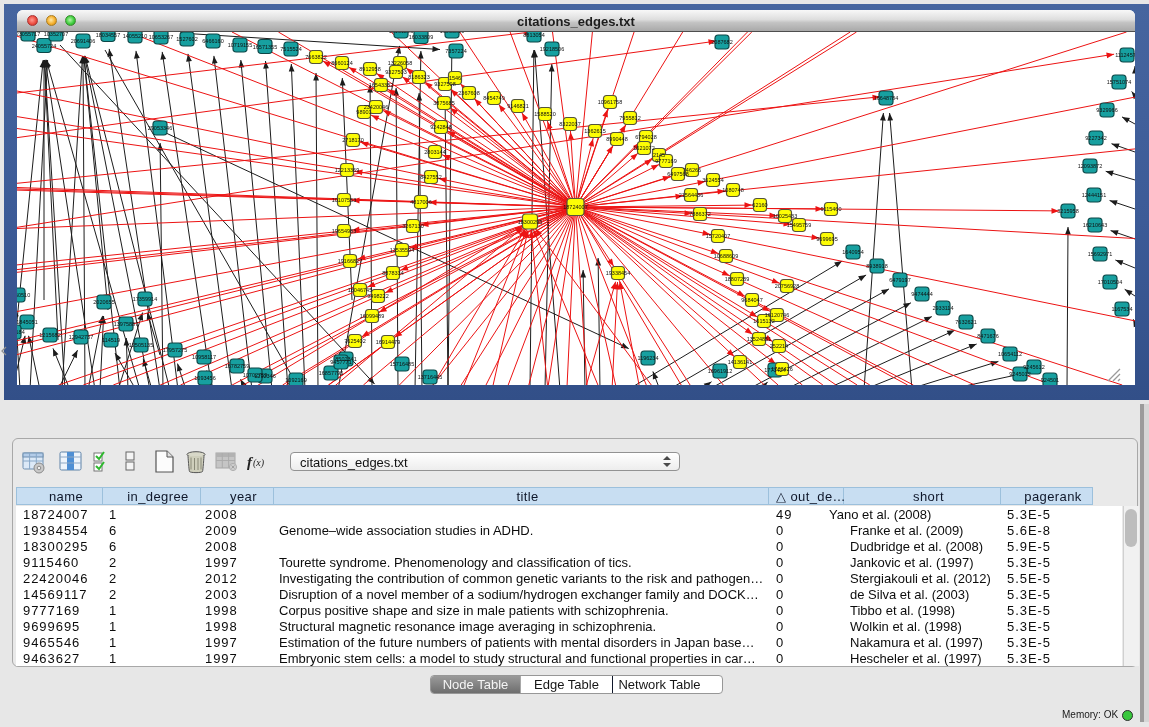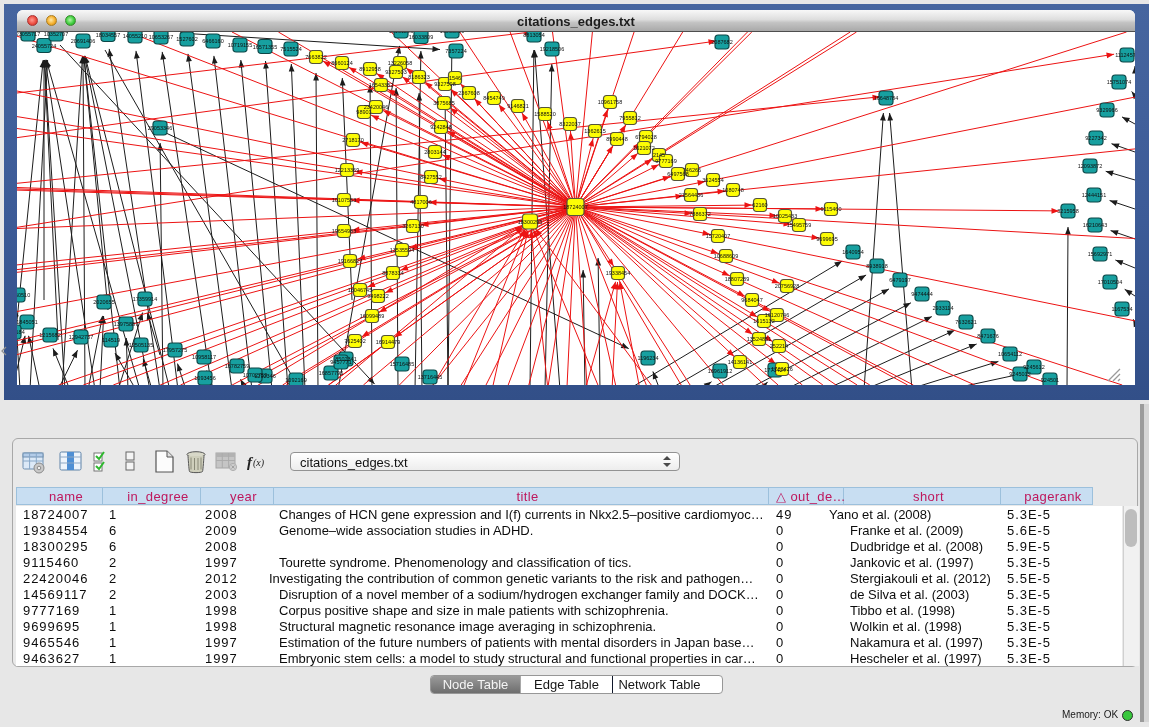--- a/index.html
+++ b/index.html
@@ -19,21 +19,21 @@
  border-top:1px solid #f5f5f5}
 #ptitle{position:absolute;left:14px;top:9px;font-size:13px;color:#2e2e2e}
 #pbox{position:absolute;left:12px;top:38px;width:1126px;height:229px;
  border:1px solid #a8a8a8;border-radius:6px;background:#e9e9e9}
 #combo{position:absolute;left:277px;top:13px;width:390px;height:19px;
  border:1px solid #929292;border-radius:4px;
  background:linear-gradient(180deg,#ffffff,#ededed);font-size:13px;color:#111}
 #combo span{position:absolute;left:9px;top:2px}
 .thead{position:absolute;top:48px;height:18px;background:#c8def2;
  border-top:1px solid #9cc0dc;border-bottom:1px solid #9cc0dc;border-right:1px solid #9cc0dc;
- font-size:13px;color:#be185d;text-align:center;line-height:18px;text-indent:13px;letter-spacing:0.4px;white-space:nowrap}
+ font-size:13px;color:#0f172a;text-align:center;line-height:18px;text-indent:13px;letter-spacing:0.4px;white-space:nowrap}
 #tbody{position:absolute;left:3px;top:67px;width:1106px;height:160px;background:#fff}
 .tr{position:absolute;left:0;width:1149px;height:16px;font-size:13px;color:#0c0c0c}
 .tr .n{letter-spacing:0.95px}
 .tr span{position:absolute;top:0;white-space:nowrap;overflow:hidden}
 #tabs{position:absolute;left:430px;top:275px;width:293px;height:19px;
  border:1px solid #979797;border-radius:4px;background:#fff;font-size:13px}
 .seg{position:absolute;top:0;height:17px;line-height:17px;text-align:center;color:#161616}
 #memtxt{position:absolute;left:1062px;top:309px;font-size:10px;color:#1a1a1a}
 #memdot{position:absolute;left:1122px;top:310px;width:11px;height:11px;border-radius:50%;
  background:#38c73c;border:1px solid #2d2d2d}
@@ -400,33 +400,32 @@
   <div class="seg" style="left:89px;width:92px;border-left:1px solid #a8a8a8">Edge Table</div>
   <div class="seg" style="left:181px;width:94px;border-left:1px solid #0f172a">Network Table</div>
  </div>
  <div id="memtxt">Memory: OK</div>
  <div id="memdot"></div>
 </div>
 <div class="tr" style="top:507px">
     <span class="n" style="left:23px">18724007</span>
     <span class="n" style="left:109px">1</span>
     <span class="n" style="left:205px">2008</span>
-    <span style="left:279px;width:486px">Changes of HCN gene expression and I(f) currents in Nkx2.5–positive cardiomyoc…</span>
     <span class="n" style="left:776px">49</span>
     <span style="left:829px">Yano et al. (2008)</span>
     <span class="n" style="left:1007px">5.3E-5</span>
   </div>
 <div class="tr" style="top:523px">
     <span class="n" style="left:23px">19384554</span>
     <span class="n" style="left:109px">6</span>
     <span class="n" style="left:205px">2009</span>
     <span style="left:279px;width:486px">Genome–wide association studies in ADHD.</span>
     <span class="n" style="left:776px">0</span>
     <span style="left:850px">Franke et al. (2009)</span>
-    <span class="n" style="left:1007px">5.6E-5</span>
+    <span class="n" style="left:1007px">5.6E-8</span>
   </div>
 <div class="tr" style="top:539px">
     <span class="n" style="left:23px">18300295</span>
     <span class="n" style="left:109px">6</span>
     <span class="n" style="left:205px">2008</span>
     <span class="n" style="left:776px">0</span>
     <span style="left:850px">Dudbridge et al. (2008)</span>
     <span class="n" style="left:1007px">5.9E-5</span>
   </div>
 <div class="tr" style="top:555px">
@@ -435,21 +434,21 @@
     <span class="n" style="left:205px">1997</span>
     <span style="left:279px;width:486px">Tourette syndrome. Phenomenology and classification of tics.</span>
     <span class="n" style="left:776px">0</span>
     <span style="left:850px">Jankovic et al. (1997)</span>
     <span class="n" style="left:1007px">5.3E-5</span>
   </div>
 <div class="tr" style="top:571px">
     <span class="n" style="left:23px">22420046</span>
     <span class="n" style="left:109px">2</span>
     <span class="n" style="left:205px">2012</span>
-    <span style="left:269px;width:486px">Investigating the contribution of common genetic variants to the risk and pathogen…</span>
+    <span style="left:279px;width:486px">Investigating the contribution of common genetic variants to the risk and pathogen…</span>
     <span class="n" style="left:776px">0</span>
     <span style="left:850px">Stergiakouli et al. (2012)</span>
     <span class="n" style="left:1007px">5.5E-5</span>
   </div>
 <div class="tr" style="top:587px">
     <span class="n" style="left:23px">14569117</span>
     <span class="n" style="left:109px">2</span>
     <span class="n" style="left:205px">2003</span>
     <span style="left:279px;width:486px">Disruption of a novel member of a sodium/hydrogen exchanger family and DOCK…</span>
     <span class="n" style="left:776px">0</span>

